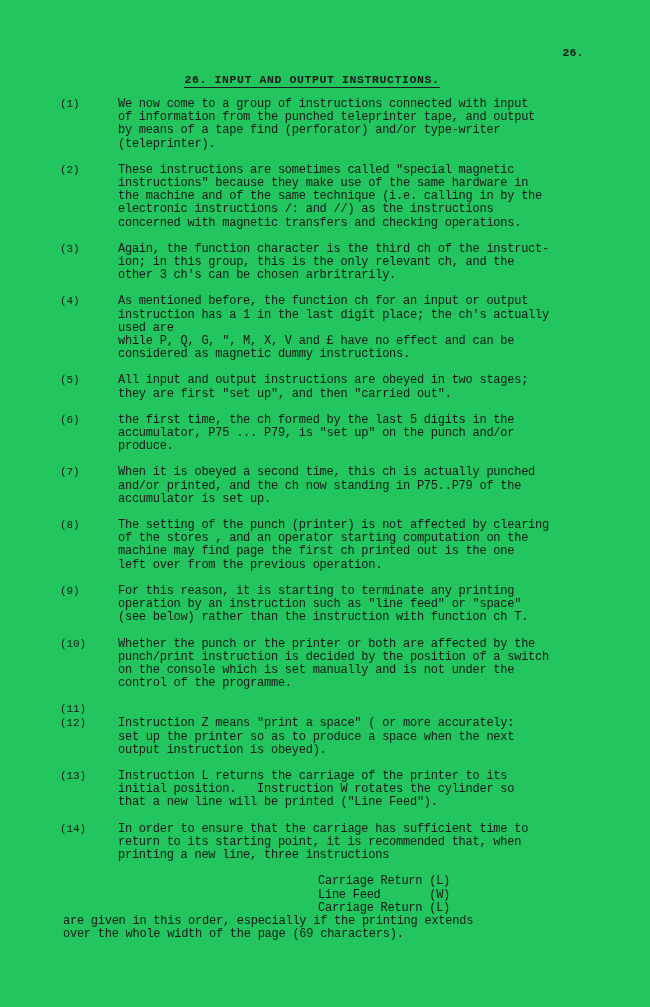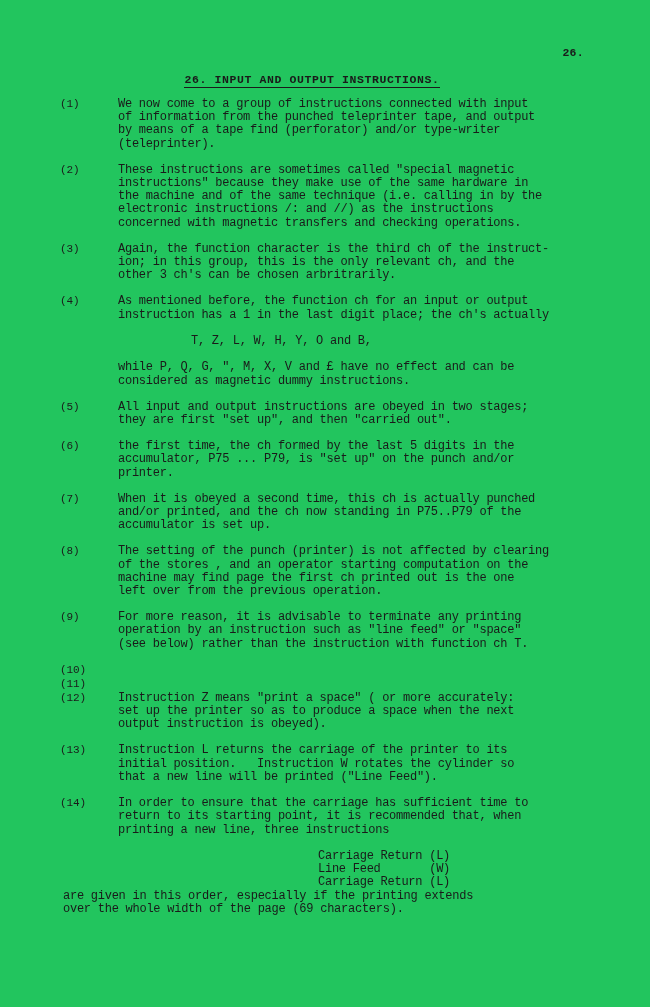--- a/index.html
+++ b/index.html
@@ -103,46 +103,46 @@
       <div class="para">
         <div class="para-label">(2)</div>
         <div class="para-lines"><div class="line">These instructions are sometimes called "special magnetic</div><div class="line">instructions" because they make use of the same hardware in</div><div class="line">the machine and of the same technique (i.e. calling in by the</div><div class="line">electronic instructions /: and //) as the instructions</div><div class="line">concerned with magnetic transfers and checking operations.</div></div>
       </div>
       <div class="para">
         <div class="para-label">(3)</div>
         <div class="para-lines"><div class="line">Again, the function character is the third ch of the instruct-</div><div class="line">ion; in this group, this is the only relevant ch, and the</div><div class="line">other 3 ch's can be chosen arbritrarily.</div></div>
       </div>
       <div class="para">
         <div class="para-label">(4)</div>
-        <div class="para-lines"><div class="line">As mentioned before, the function ch for an input or output</div><div class="line">instruction has a 1 in the last digit place; the ch's actually</div></div>
-        <div class="para-lines"><div class="line blank">&nbsp;</div><div class="line indent-list">T, Z, L, W, H, Y, O and B,</div><div class="line blank">&nbsp;</div></div>
+        <div class="para-lines"><div class="line">As mentioned before, the function ch for an input or output</div><div class="line">instruction has a 1 in the last digit place; the ch's actually</div><div class="line">used are</div></div>
         <div class="para-lines"><div class="line">while P, Q, G, ", M, X, V and £ have no effect and can be</div><div class="line">considered as magnetic dummy instructions.</div></div>
       </div>
       <div class="para">
         <div class="para-label">(5)</div>
         <div class="para-lines"><div class="line">All input and output instructions are obeyed in two stages;</div><div class="line">they are first "set up", and then "carried out".</div></div>
       </div>
       <div class="para">
         <div class="para-label">(6)</div>
-        <div class="para-lines"><div class="line">the first time, the ch formed by the last 5 digits in the</div><div class="line">accumulator, P75 ... P79, is "set up" on the punch and/or</div><div class="line">printer.</div></div>
+        <div class="para-lines"><div class="line">the first time, the ch formed by the last 5 digits in the</div><div class="line">accumulator, P75 ... P79, is "set up" on the punch and/or</div><div class="line">produce.</div></div>
       </div>
       <div class="para">
         <div class="para-label">(7)</div>
         <div class="para-lines"><div class="line">When it is obeyed a second time, this ch is actually punched</div><div class="line">and/or printed, and the ch now standing in P75..P79 of the</div><div class="line">accumulator is set up.</div></div>
       </div>
       <div class="para">
         <div class="para-label">(8)</div>
         <div class="para-lines"><div class="line">The setting of the punch (printer) is not affected by clearing</div><div class="line">of the stores , and an operator starting computation on the</div><div class="line">machine may find page the first ch printed out is the one</div><div class="line">left over from the previous operation.</div></div>
       </div>
       <div class="para">
         <div class="para-label">(9)</div>
-        <div class="para-lines"><div class="line">For more reason, it is advisable to terminate any printing</div><div class="line">operation by an instruction such as "line feed" or "space"</div><div class="line">(see below) rather than the instruction with function ch T.</div></div>
+        <div class="para-lines"><div class="line">For this reason, it is starting to terminate any printing</div><div class="line">operation by an instruction such as "line feed" or "space"</div><div class="line">(see below) rather than the instruction with function ch T.</div></div>
       </div>
       <div class="para">
         <div class="para-label">(10)</div>
+        <div class="para-lines"><div class="line">Whether the punch or the printer or both are affected by the</div><div class="line">punch/print instruction is decided by the position of a switch</div><div class="line">on the console which is set manually and is not under the</div><div class="line">control of the programme.</div></div>
       </div>
       <div class="para">
         <div class="para-label">(11)</div>
       </div>
       <div class="para">
         <div class="para-label">(12)</div>
         <div class="para-lines"><div class="line">Instruction Z means "print a space" ( or more accurately:</div><div class="line">set up the printer so as to produce a space when the next</div><div class="line">output instruction is obeyed).</div></div>
       </div>
       <div class="para">
         <div class="para-label">(13)</div>

